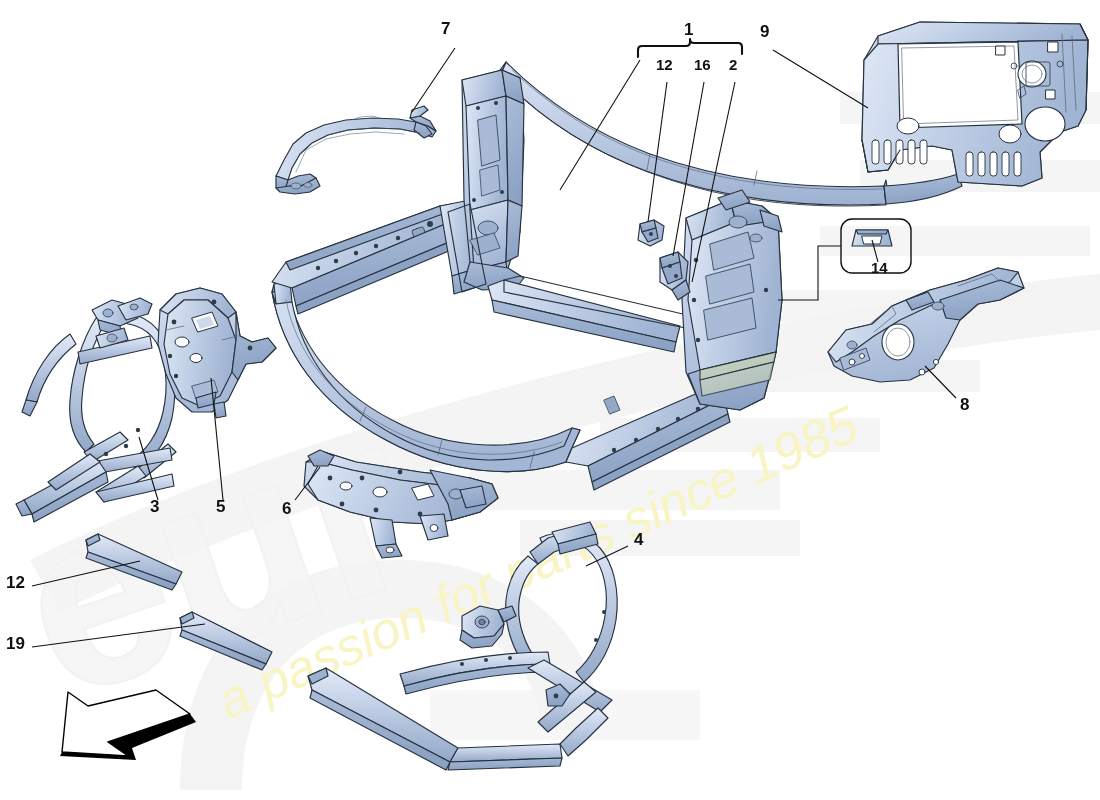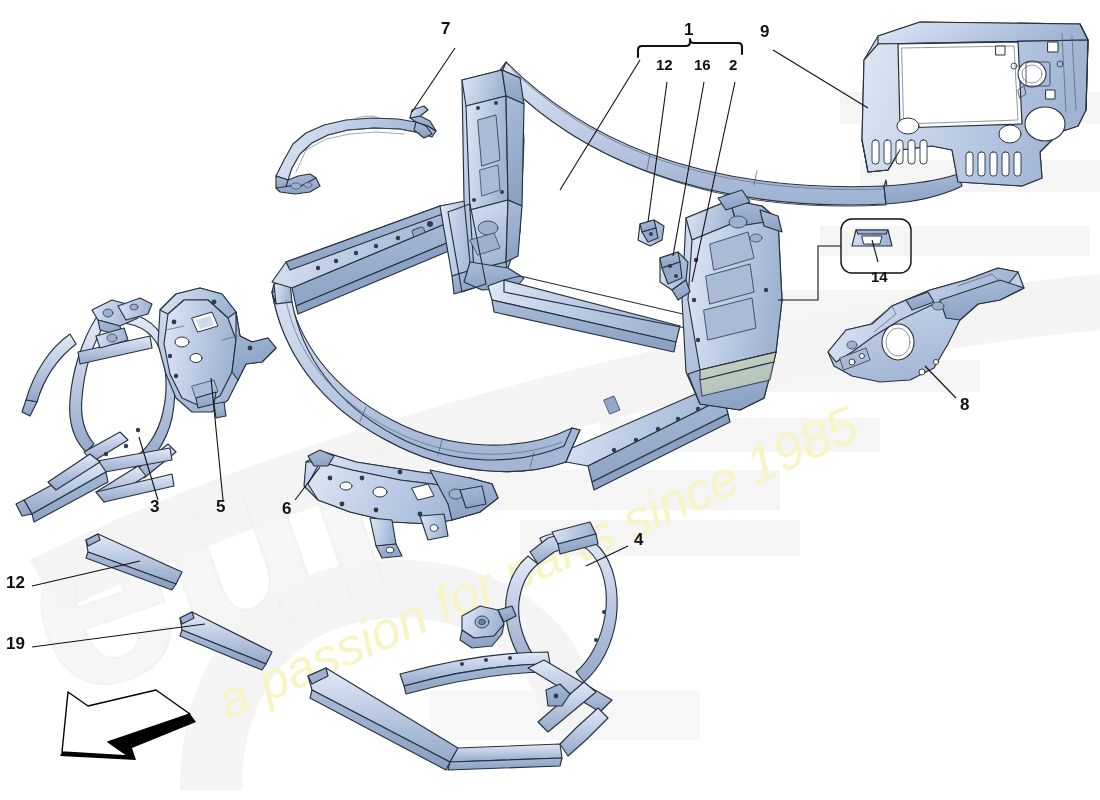--- a/index.html
+++ b/index.html
@@ -447,21 +447,21 @@
       <path d="M190 714 L196 722 L132 748 L136 760 L60 756 L62 752 L128 756 L108 742 Z" fill="#000000"></path>
     </g>
   </svg>
 
   <div class="lbl" style="left:441px;top:20px">7</div>
   <div class="lbl" style="left:684px;top:21px">1</div>
   <div class="lbl" style="left:760px;top:23px">9</div>
   <div class="lbl sm" style="left:656px;top:57px">12</div>
   <div class="lbl sm" style="left:694px;top:57px">16</div>
   <div class="lbl sm" style="left:729px;top:57px">2</div>
-  <div class="lbl sm" style="left:871px;top:269px">14</div>
+  <div class="lbl sm" style="left:871px;top:260px">14</div>
   <div class="lbl" style="left:960px;top:396px">8</div>
   <div class="lbl" style="left:150px;top:498px">3</div>
   <div class="lbl" style="left:216px;top:498px">5</div>
   <div class="lbl" style="left:282px;top:500px">6</div>
   <div class="lbl" style="left:634px;top:531px">4</div>
   <div class="lbl" style="left:6px;top:574px">12</div>
   <div class="lbl" style="left:6px;top:635px">19</div>
 
 </div>
 

